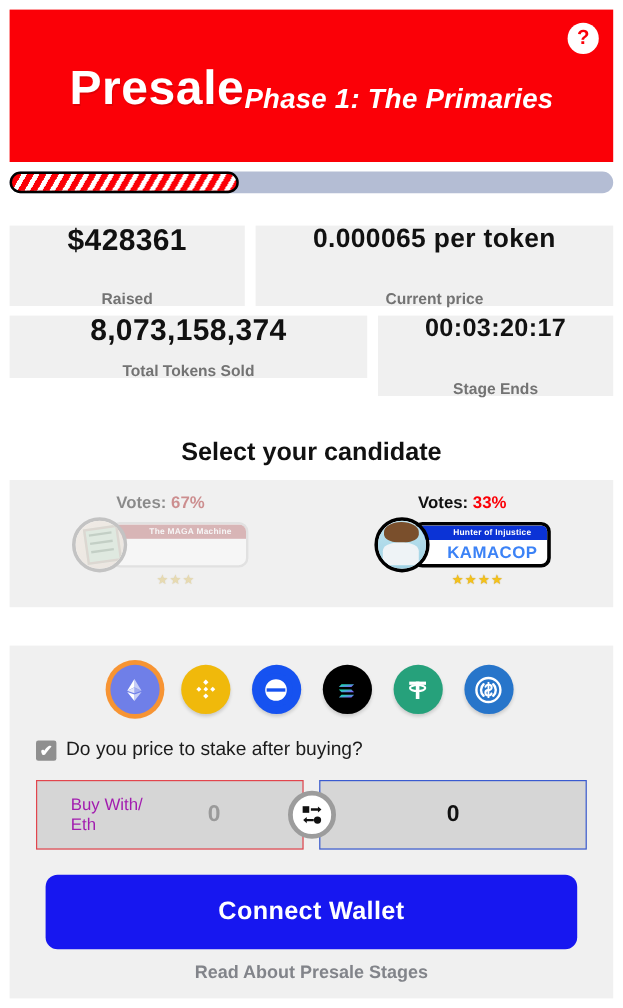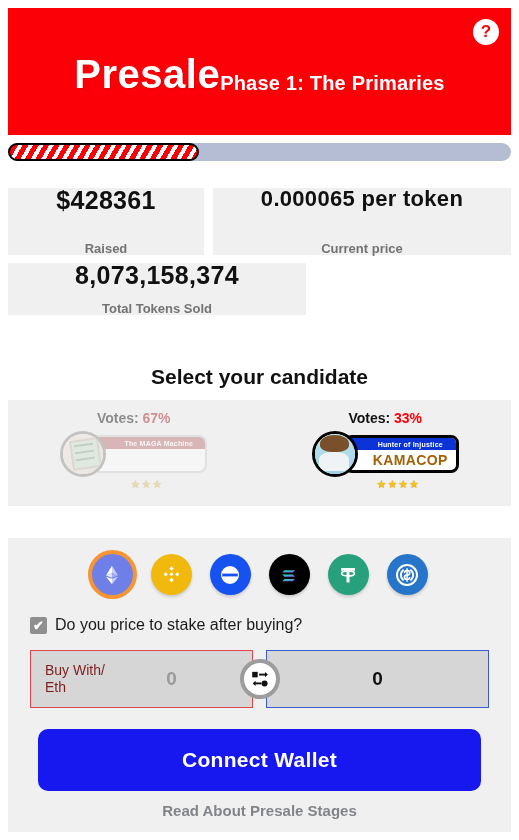--- a/index.html
+++ b/index.html
@@ -36,25 +36,26 @@
     color: #ffffff;
     font-size: 40px;
     font-weight: bold;
     letter-spacing: 0.5px;
     line-height: 1;
     text-shadow: 1px 1px 0 rgba(0,0,0,0.10);
     margin-top: 4px;
   }
   .header-sub {
     color: #ffffff;
-    font-size: 20px;
+    font-size: 23px;
     font-weight: bold;
     line-height: 1;
     margin-top: 22px;
     letter-spacing: 0.2px;
+    font-style: italic;
   }
   .help-btn {
     position: absolute;
     right: 12px;
     top: 11px;
     width: 26px;
     height: 26px;
     border-radius: 50%;
     background: #ffffff;
     display: flex;
@@ -222,21 +223,21 @@
     flex: 1;
     display: flex;
     align-items: center;
     justify-content: center;
     padding-left: 18px;
     font-size: 14px;
     font-weight: bold;
     letter-spacing: 0.4px;
   }
   .cand-name.red { color: #ef6068; }
-  .cand-name.blue { color: #a16207; }
+  .cand-name.blue { color: #3b82f6; }
 
   .stars {
     margin-top: 2px;
     margin-left: 26px;
     font-size: 11px;
     color: #f4c21a;
     letter-spacing: 1px;
     line-height: 1;
     text-shadow: 0 0 1px #b8860b;
   }
@@ -365,23 +366,24 @@
     height: 58px;
     background: #d6d6d6;
     display: flex;
     align-items: center;
     padding: 0 14px;
   }
   .io-left  { left: 0;    width: 223px; border: 1px solid #e2454d; }
   .io-right { right: 0;   width: 223px; border: 1px solid #3a5bd0; }
   .io-name {
     font-size: 14px;
-    color: #7f1d1d;
+    color: #a21caf;
     line-height: 1.25;
     flex: 0 0 auto;
+    margin-left: 14px;
   }
   .io-val {
     flex: 1;
     text-align: center;
     font-size: 19px;
     font-weight: bold;
   }
   .io-left .io-val  { color: #9a9a9a; }
   .io-right .io-val { color: #111111; }
 
@@ -453,20 +455,24 @@
     <div class="stat-value">$428361</div>
     <div class="stat-label">Raised</div>
   </div>
   <div class="stat" id="stat-price">
     <div class="stat-value">0.000065 per token</div>
     <div class="stat-label">Current price</div>
   </div>
   <div class="stat" id="stat-tokens">
     <div class="stat-value">8,073,158,374</div>
     <div class="stat-label">Total Tokens Sold</div>
+  </div>
+  <div class="stat" id="stat-stage">
+    <div class="stat-value">00:03:20:17</div>
+    <div class="stat-label">Stage Ends</div>
   </div>
 
   <div class="section-title">Select your candidate</div>
 
   <div class="candidate-panel">
 
     <div class="candidate dim">
       <div class="votes">
         <span>Votes:</span>
         <span class="pct">67%</span>

